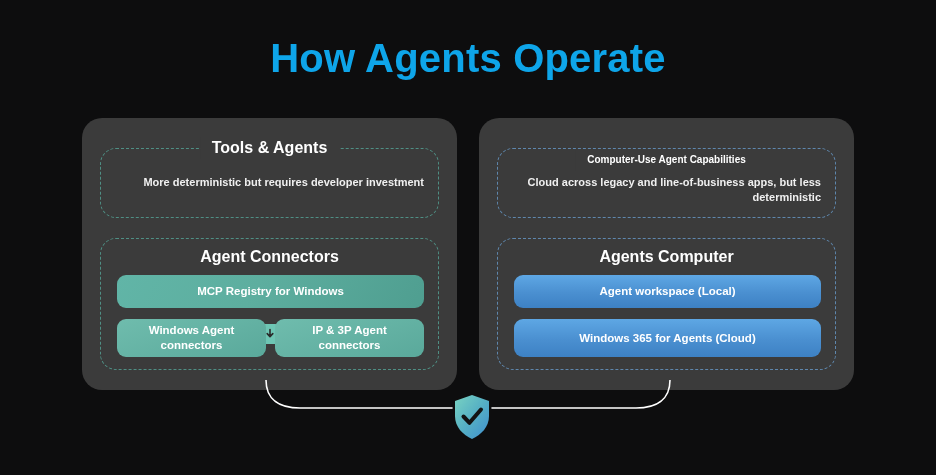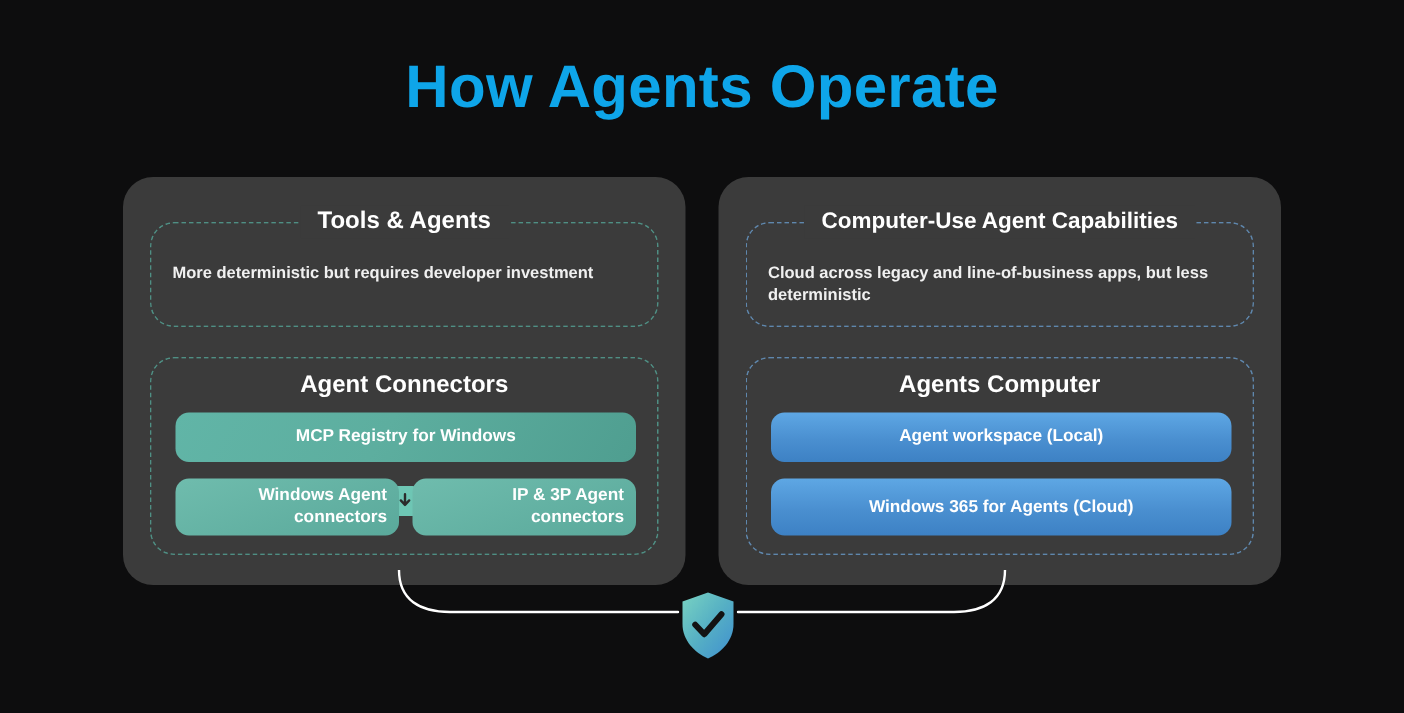--- a/index.html
+++ b/index.html
@@ -75,40 +75,40 @@
     left: 50%;
     transform: translateX(-50%);
     background: #3b3b3b;
     padding: 0 12px;
     color: #ffffff;
     font-size: 16px;
     font-weight: bold;
     white-space: nowrap;
     line-height: 22px;
   }
-  .legend.wide { font-size: 15px; }
+  .legend.wide { font-size: 10px; margin-top: 12px; }
 
   
   .group-title {
     position: absolute;
     top: 9px;
     left: 0;
     width: 100%;
     text-align: center;
     color: #ffffff;
     font-size: 16px;
     font-weight: bold;
   }
 
   .group-desc {
     position: absolute;
     top: 26px;
     left: 14px;
     right: 14px;
-    text-align: left;
+    text-align: right;
     color: #f0f0f0;
     font-size: 11px;
     font-weight: bold;
     line-height: 15px;
   }
 
   
   .arrow-chip {
     position: absolute;
     top: 206px;
@@ -130,28 +130,27 @@
     border-radius: 9px;
     display: flex;
     align-items: center;
     justify-content: center;
     text-align: center;
     color: #ffffff;
     font-size: 11.5px;
     font-weight: bold;
     line-height: 15px;
     box-sizing: border-box;
-    padding: 0 8px;
+    padding: 0 24px;
   }
   .bar.teal-wide {
     background: linear-gradient(120deg, #61b5a7 0%, #5dae9f 45%, #4f9e90 100%);
   }
   .bar.teal-small {
     background: linear-gradient(160deg, #6fbcad 0%, #5aa99b 100%);
-    text-align: right;
   }
   .bar.blue-wide {
     background: linear-gradient(180deg, #5ea7e4 0%, #4a8fd0 55%, #3d81c4 100%);
   }
 
   .bar-full {
     left: 16px;
     right: 16px;
     width: 307px;
   }

